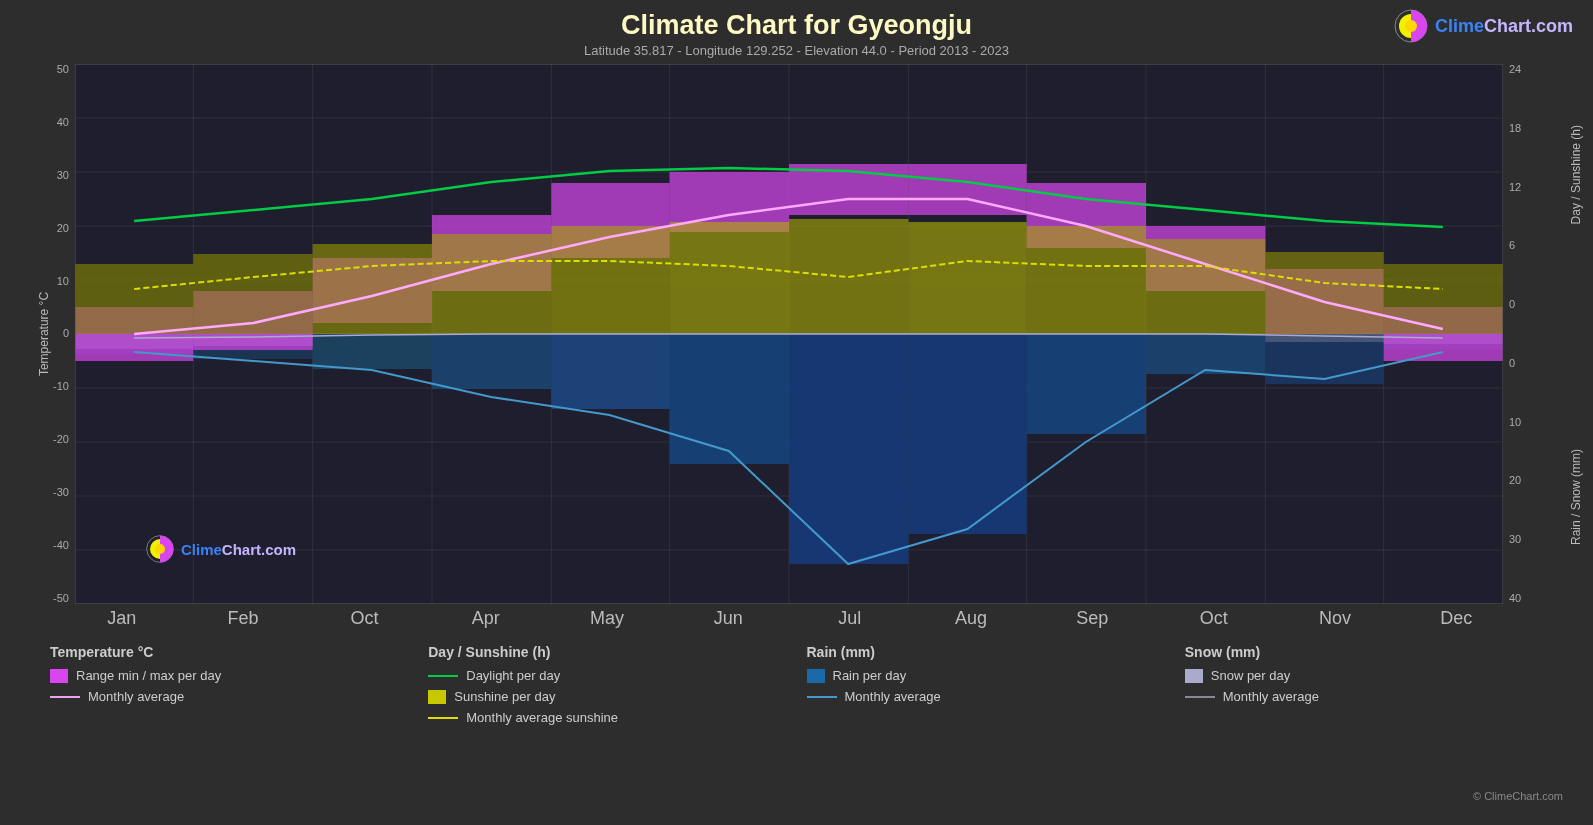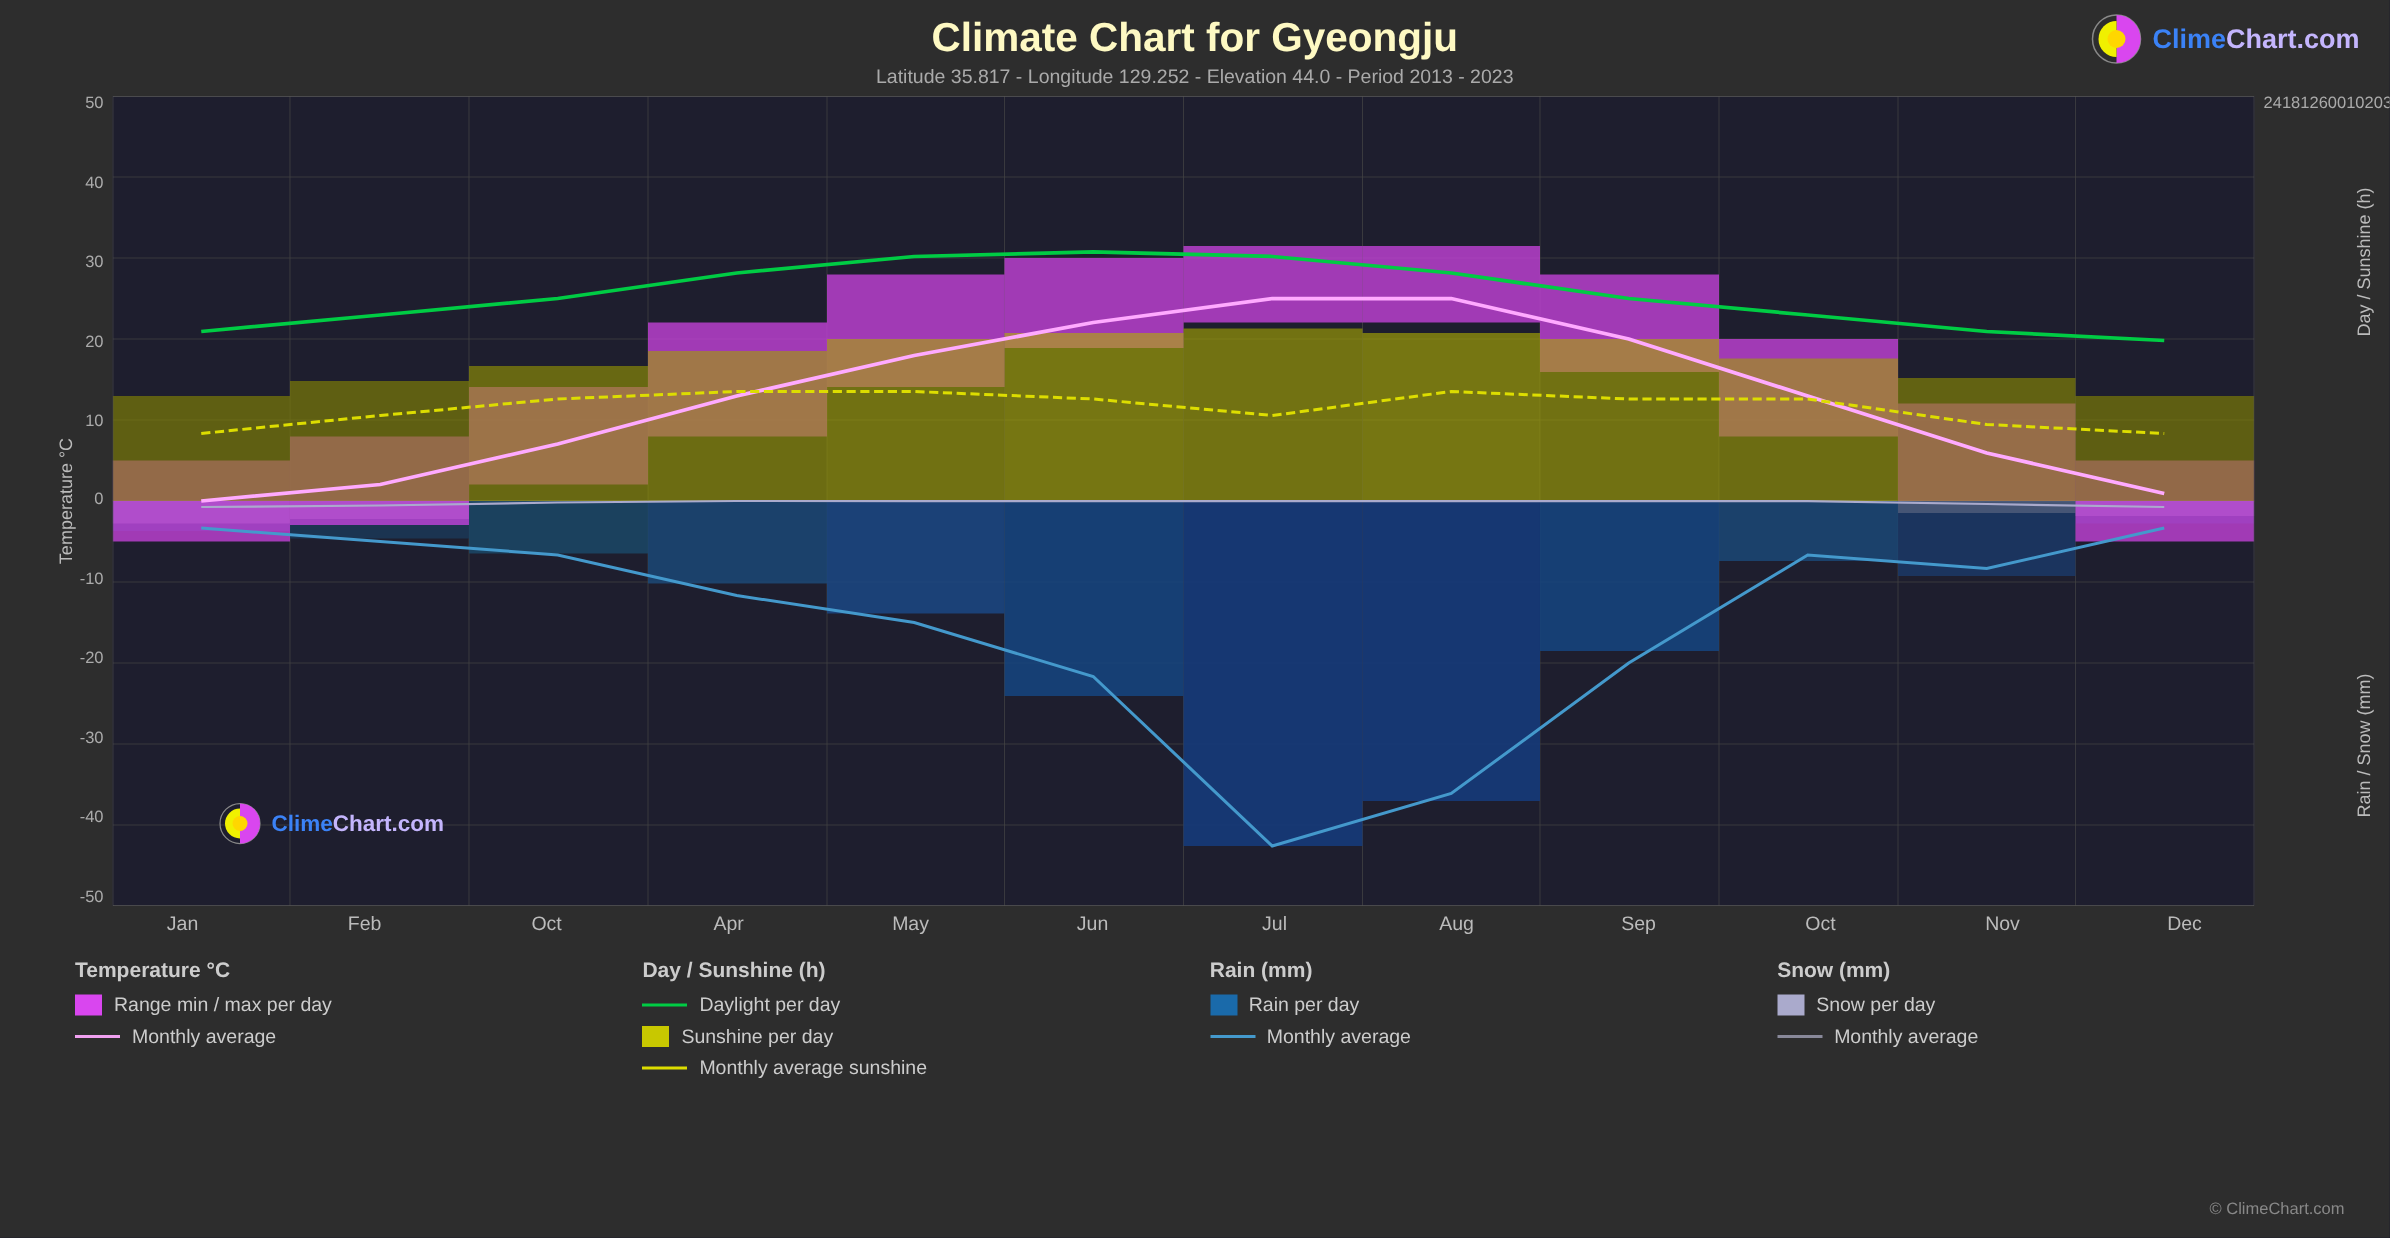--- a/index.html
+++ b/index.html
@@ -54,21 +54,21 @@
       top: 50%;
       transform: translateY(-50%) rotate(-90deg);
       font-size: 12px;
       color: #bbb;
       white-space: nowrap;
     }
     .y-axis-right {
       width: 70px;
       position: relative;
       display: flex;
-      flex-direction: row;
+      flex-direction: column;
       justify-content: space-between;
       align-items: flex-start;
       padding-left: 6px;
     }
     .y-tick {
       font-size: 11px;
       color: #aaa;
       line-height: 1;
     }
     .chart-plot {
@@ -80,21 +80,21 @@
     svg.main-svg {
       position: absolute;
       top: 0; left: 0;
       width: 100%; height: 100%;
     }
     .x-axis {
       display: flex;
       justify-content: flex-end;
       padding: 4px 0 0 55px;
       padding-right: 70px;
-      font-size: 13px;
+      font-size: 18px;
       color: #bbb;
       gap: 28px;
     }
     .x-tick { width: 100px; text-align: center; }
     .legend-area {
       display: flex;
       flex-wrap: wrap;
       padding: 10px 20px 0 20px;
       gap: 0;
       width: 100%;
@@ -149,21 +149,21 @@
       z-index: 10;
     }
     .watermark-text {
       font-size: 18px;
       font-weight: bold;
     }
     .wt-cyan { color: #3b82f6; }
     .wt-green { color: #c4b5fd; }
     .copyright {
       position: absolute;
-      bottom: 13px;
+      bottom: 23px;
       right: 30px;
       font-size: 11px;
       color: #888;
     }
   </style>
 </head>
 <body>
 
 <div class="chart-container">
 

